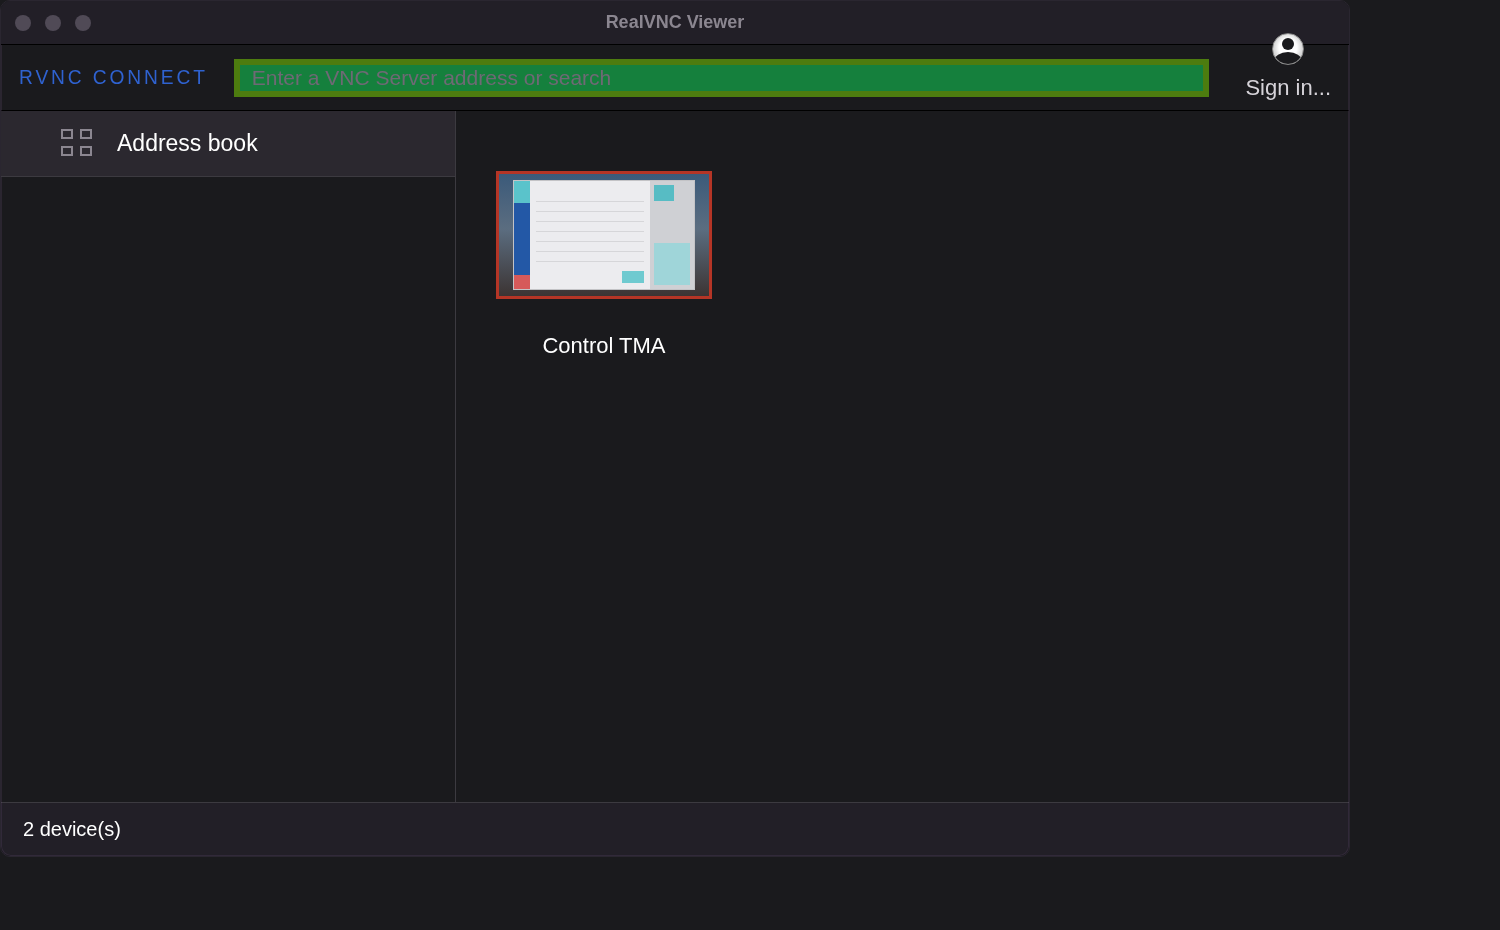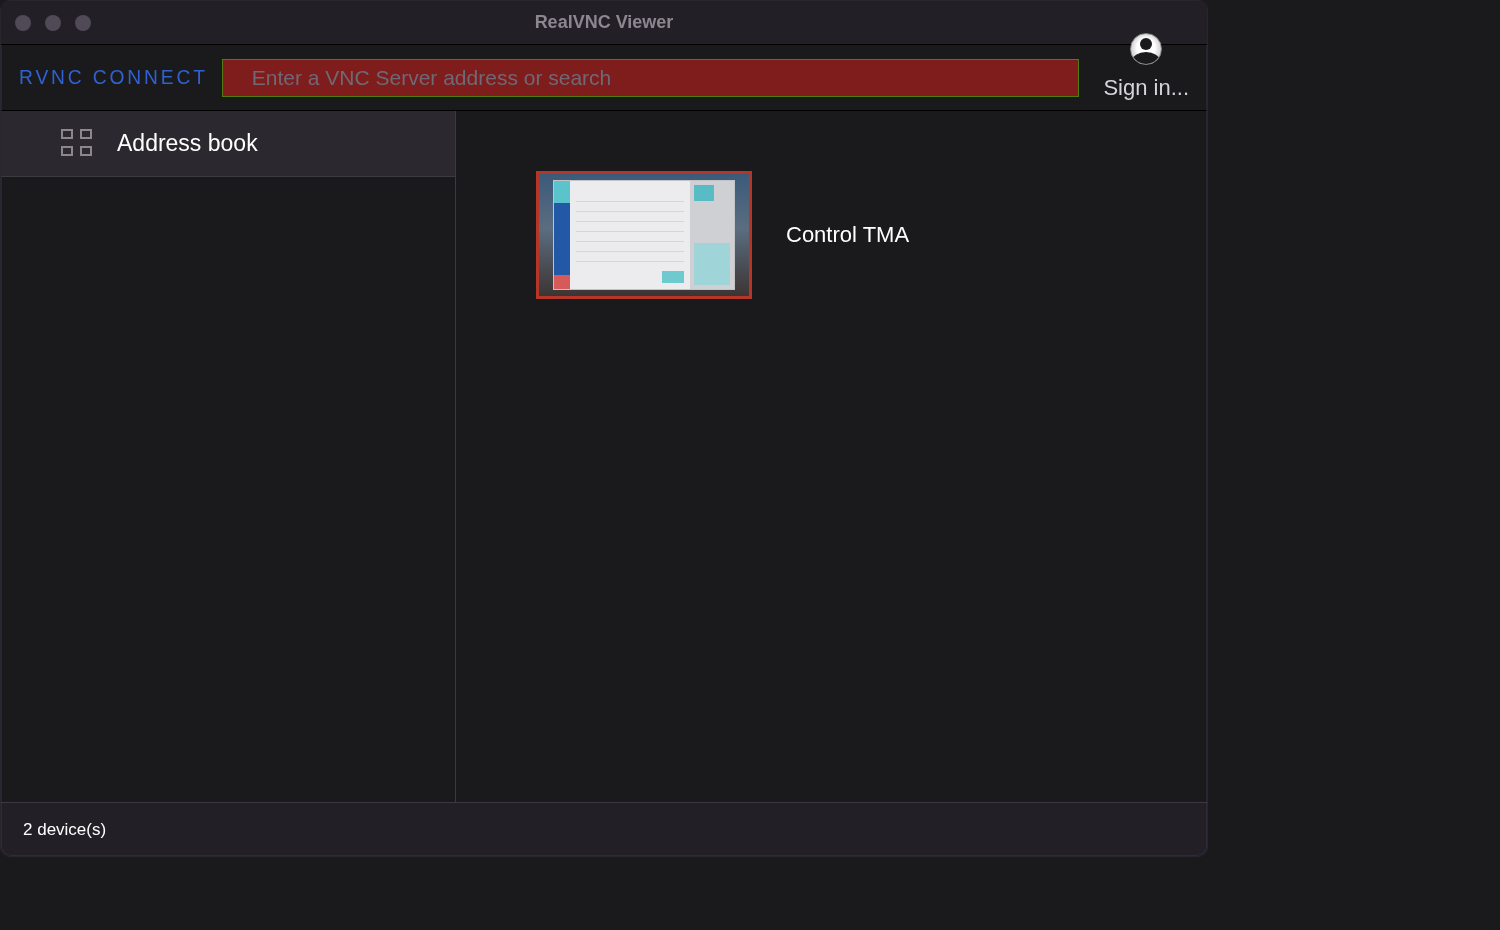--- a/index.html
+++ b/index.html
@@ -9,21 +9,21 @@
     }
     body {
       font-family: -apple-system, BlinkMacSystemFont, "Segoe UI", Helvetica, Arial, sans-serif;
       background: #1a1a1d;
       width: 1500px;
       height: 930px;
       overflow: hidden;
       position: relative;
     }
     .window {
-      width: 1208px;
+      width: 1350px;
       height: 857px;
       background: #1a1a1d;
       border: 1px solid #2a2630;
       border-radius: 10px;
       overflow: hidden;
       display: flex;
       flex-direction: column;
       position: relative;
     }
     .titlebar {
@@ -53,42 +53,42 @@
       color: #8b8690;
       font-size: 18px;
       font-weight: 600;
     }
     .toolbar {
       height: 66px;
       background: #1a1a1d;
       display: flex;
       align-items: center;
       padding: 0 18px;
-      gap: 6px;
+      gap: 18px;
       border-bottom: 1px solid #000;
     }
     .logo {
       color: #2f62d0;
       font-size: 20px;
       font-weight: 500;
       letter-spacing: 3px;
       font-family: Arial, sans-serif;
       text-transform: uppercase;
       white-space: nowrap;
       transform: scaleX(0.96);
       transform-origin: left;
     }
     .search-input {
       flex: 1;
       height: 38px;
-      background: #7f1d1d;
-      border: 1px solid #4d7c0f;
+      background: #15803d;
+      border: 6px solid #4d7c0f;
       color: #eee;
       font-size: 21px;
-      padding: 0 29px;
+      padding: 0 12px;
       outline: none;
     }
     .search-input::placeholder {
       color: #6f6975;
     }
     .signin {
       display: flex;
       align-items: center;
       gap: 10px;
       cursor: pointer;
@@ -129,21 +129,20 @@
       border-radius: 50% 50% 0 0;
     }
     .signin-caret {
       font-size: 11px;
       color: #9a959e;
     }
     .content {
       flex: 1;
       display: flex;
       overflow: hidden;
-      gap: 40px;
     }
     .sidebar {
       width: 455px;
       background: #1a1a1d;
       border-right: 1px solid #3c3a40;
     }
     .sidebar-item {
       display: flex;
       align-items: center;
       gap: 20px;
@@ -177,21 +176,21 @@
     .main {
       flex: 1;
       background: #1a1a1d;
       padding: 60px 40px;
       display: flex;
       gap: 54px;
       align-items: flex-start;
     }
     .device {
       display: flex;
-      flex-direction: row;
+      flex-direction: column;
       align-items: center;
       gap: 34px;
       cursor: pointer;
     }
     .thumb {
       width: 216px;
       height: 128px;
       border: 3px solid #b53526;
       background: linear-gradient(180deg, #3b5a7a 0%, #5b6d80 45%, #3c3433 100%);
       position: relative;
@@ -268,21 +267,21 @@
       font-size: 22px;
     }
     .statusbar {
       height: 54px;
       background: #221f27;
       border-top: 1px solid #3c3a40;
       display: flex;
       align-items: center;
       padding: 0 22px;
       color: #fff;
-      font-size: 17px;
+      font-size: 20px;
     }
     .window-outline {
       position: absolute;
       inset: 0;
       pointer-events: none;
       border-radius: 10px;
       box-shadow: inset 0 0 0 1px rgba(140,100,160,0.15);
     }
     .bg-fade {
       position: absolute;

